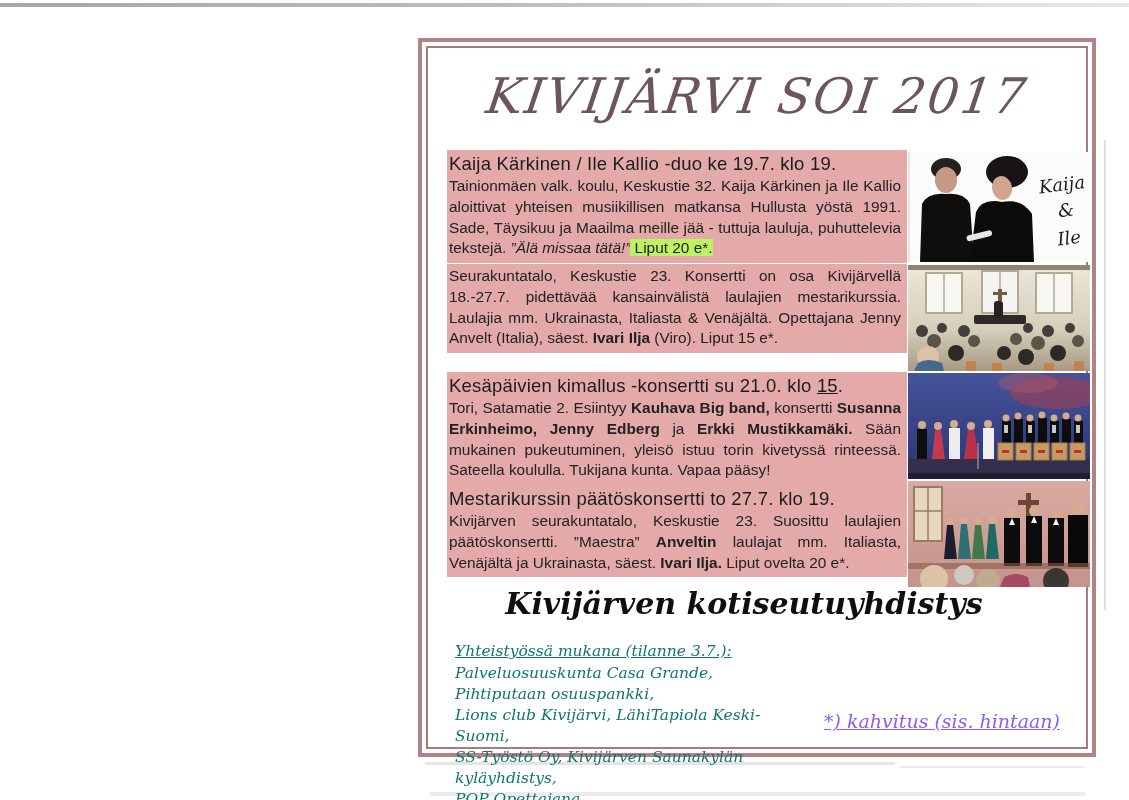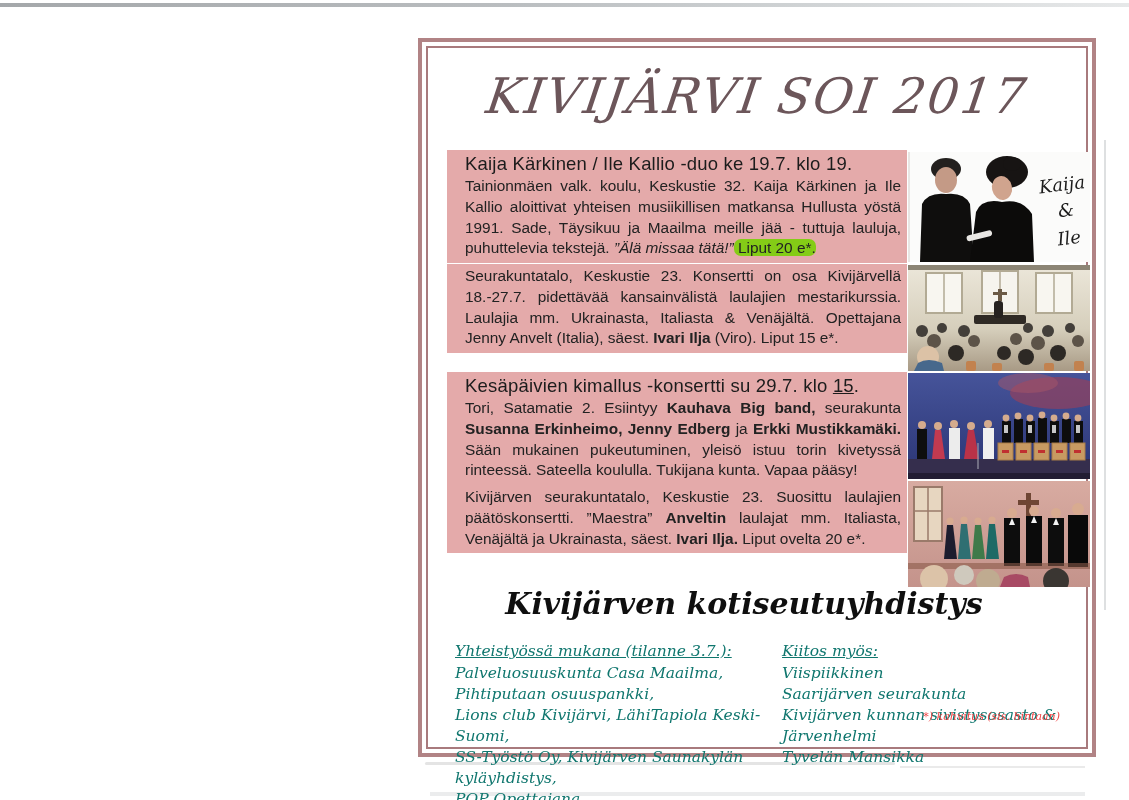--- a/index.html
+++ b/index.html
@@ -18,44 +18,44 @@
   .flyer{position:absolute;left:418px;top:38px;width:678px;height:719px;box-sizing:border-box;
          border:4px solid #b18385;background:#fff;}
   .flyer-inner-border{position:absolute;inset:4px;border:2px solid #a87a7d;pointer-events:none;}
 
   .title{position:absolute;top:26px;left:0;right:0;text-align:center;white-space:nowrap;
          font-family:"DejaVu Serif",serif;font-style:italic;font-size:49px;letter-spacing:2px;
          color:#6c565a;transform:skewX(-8deg);}
 
   
   .event{position:absolute;left:25px;width:460px;}
-  .event-text{background:#e4aaaa;padding:2px 6px 4px 18px;box-sizing:border-box;}
+  .event-text{background:#e4aaaa;padding:2px 6px 4px 2px;box-sizing:border-box;}
   .event-header{font-size:18.5px;line-height:24px;color:#1c1c1c;letter-spacing:.2px;white-space:nowrap;}
   .event-body{font-size:15.4px;line-height:20.8px;color:#222;text-align:justify;}
   .run-b{font-weight:bold}
   .run-i{font-style:italic}
   .run-u{text-decoration:underline}
-  .no-hl{background:#84cc16;border-radius:7px;}
+  .no-hl{background:#bef264;}
   .e1{top:108px}.e2{top:222px}.e3{top:330px}.e4{top:443px}
 
   
   .photo{position:absolute;left:486px;width:182px;overflow:hidden;}
   .p1{top:110px;height:110px}.p2{top:223px;height:106px}.p3{top:331px;height:106px}.p4{top:439px;height:106px}
   .photo svg{display:block}
 
   
   .footer-title{position:absolute;top:544px;left:4px;right:30px;text-align:center;
     font-family:"DejaVu Serif",serif;font-style:italic;font-weight:bold;font-size:30px;color:#0f0f0f;}
   .col{position:absolute;top:599px;font-family:"DejaVu Serif",serif;font-style:italic;
        font-size:15.5px;line-height:21px;color:#0f766e;}
   .col-left{left:33px;width:330px;}
   .col-right{left:360px;width:300px;}
   .col-header{text-decoration:underline;margin-bottom:1px;}
   .footer-note{position:absolute;top:668px;right:32px;font-family:"DejaVu Serif",serif;
-       font-style:italic;font-size:11px;color:#ef4444;}
+       font-style:italic;font-size:19px;color:#8b5cf6;text-decoration:underline;}
 
   .caption-script{font-family:"DejaVu Serif",serif;font-style:italic;}
 </style>
 </head>
 <body>
 
 <div class="screen">
   <div class="scan-top-line"></div>
   <div class="scan-right-line"></div>
   <div class="smudge1"></div>
@@ -75,27 +75,28 @@
     </div>
 
     <div class="event e2">
       <div class="event-text">
         <div class="event-body"><span>Seurakuntatalo, Keskustie 23. Konsertti on osa Kivijärvellä 18.-27.7. pidettävää kansainvälistä laulajien mestarikurssia. Laulajia mm. Ukrainasta, Italiasta &amp; Venäjältä. Opettajana Jenny Anvelt (Italia), säest. </span><span class="run-b">Ivari Ilja</span><span> (Viro). Liput 15 e*.</span></div>
       </div>
     </div>
 
     <div class="event e3">
       <div class="event-text">
-        <div class="event-header"><span>Kesäpäivien kimallus -konsertti su 29.7. klo </span><span class="run-u">15</span><span>.</span></div>
-        <div class="event-body"><span>Tori, Satamatie 2. Esiintyy </span><span class="run-b">Kauhava Big band,</span><span> seurakunta </span><span class="run-b">Susanna Erkinheimo, Jenny Edberg</span><span> ja </span><span class="run-b">Erkki Mustikkamäki.</span><span> Sään mukainen pukeutuminen, yleisö istuu torin kivetyssä rinteessä. Sateella koululla. Tukijana kunta. Vapaa pääsy!</span></div>
+        <div class="event-header"><span>Kesäpäivien kimallus -konsertti su 21.0. klo </span><span class="run-u">15</span><span>.</span></div>
+        <div class="event-body"><span>Tori, Satamatie 2. Esiintyy </span><span class="run-b">Kauhava Big band,</span><span> konsertti </span><span class="run-b">Susanna Erkinheimo, Jenny Edberg</span><span> ja </span><span class="run-b">Erkki Mustikkamäki.</span><span> Sään mukainen pukeutuminen, yleisö istuu torin kivetyssä rinteessä. Sateella koululla. Tukijana kunta. Vapaa pääsy!</span></div>
       </div>
     </div>
 
     <div class="event e4">
       <div class="event-text">
+        <div class="event-header"><span>Mestarikurssin päätöskonsertti to 27.7. klo 19.</span></div>
         <div class="event-body"><span>Kivijärven seurakuntatalo, Keskustie 23. Suosittu laulajien päätöskonsertti. ”Maestra” </span><span class="run-b">Anveltin</span><span> laulajat mm. Italiasta, Venäjältä ja Ukrainasta, säest. </span><span class="run-b">Ivari Ilja.</span><span> Liput ovelta 20 e*.</span></div>
       </div>
     </div>
 
     <div class="photo p1">
       <svg width="182" height="110" viewBox="0 0 182 110" xmlns="http://www.w3.org/2000/svg">
         <rect width="182" height="110" fill="#fbfbfa"></rect>
         <rect x="0" y="0" width="2" height="110" fill="#e8e6e4"></rect>
 
         <ellipse cx="38" cy="17" rx="15" ry="11" fill="#23201e"></ellipse>
@@ -285,30 +286,23 @@
         <circle cx="80" cy="100" r="12" fill="#bfab90"></circle>
         <path d="M92 106 L96 96 Q108 90 120 96 L122 106 Z" fill="#a84a64"></path>
         <circle cx="148" cy="100" r="13" fill="#3a3632"></circle>
       </svg>
     </div>
 
     <div class="footer-title">Kivijärven kotiseutuyhdistys</div>
 
     <div class="col col-left">
       <div class="col-header">Yhteistyössä mukana (tilanne 3.7.):</div>
-      <div class="col-item">Palveluosuuskunta Casa Maailma,</div>
+      <div class="col-item">Palveluosuuskunta Casa Grande,</div>
       <div class="col-item">Pihtiputaan osuuspankki,</div>
       <div class="col-item">Lions club Kivijärvi, LähiTapiola Keski-Suomi,</div>
       <div class="col-item">SS-Työstö Oy,  Kivijärven Saunakylän kyläyhdistys,</div>
       <div class="col-item">POP Opettajana</div>
     </div>
 
-    <div class="col col-right">
-      <div class="col-header">Kiitos myös:</div>
-      <div class="col-item">Viispiikkinen</div>
-      <div class="col-item">Saarijärven seurakunta</div>
-      <div class="col-item">Kivijärven kunnan sivistysosasto &amp; Järvenhelmi</div>
-      <div class="col-item">Tyvelän Mansikka</div>
-    </div>
 
     <div class="footer-note">*) kahvitus (sis. hintaan)</div>
   </div>
 </div>
 
 </body></html>

